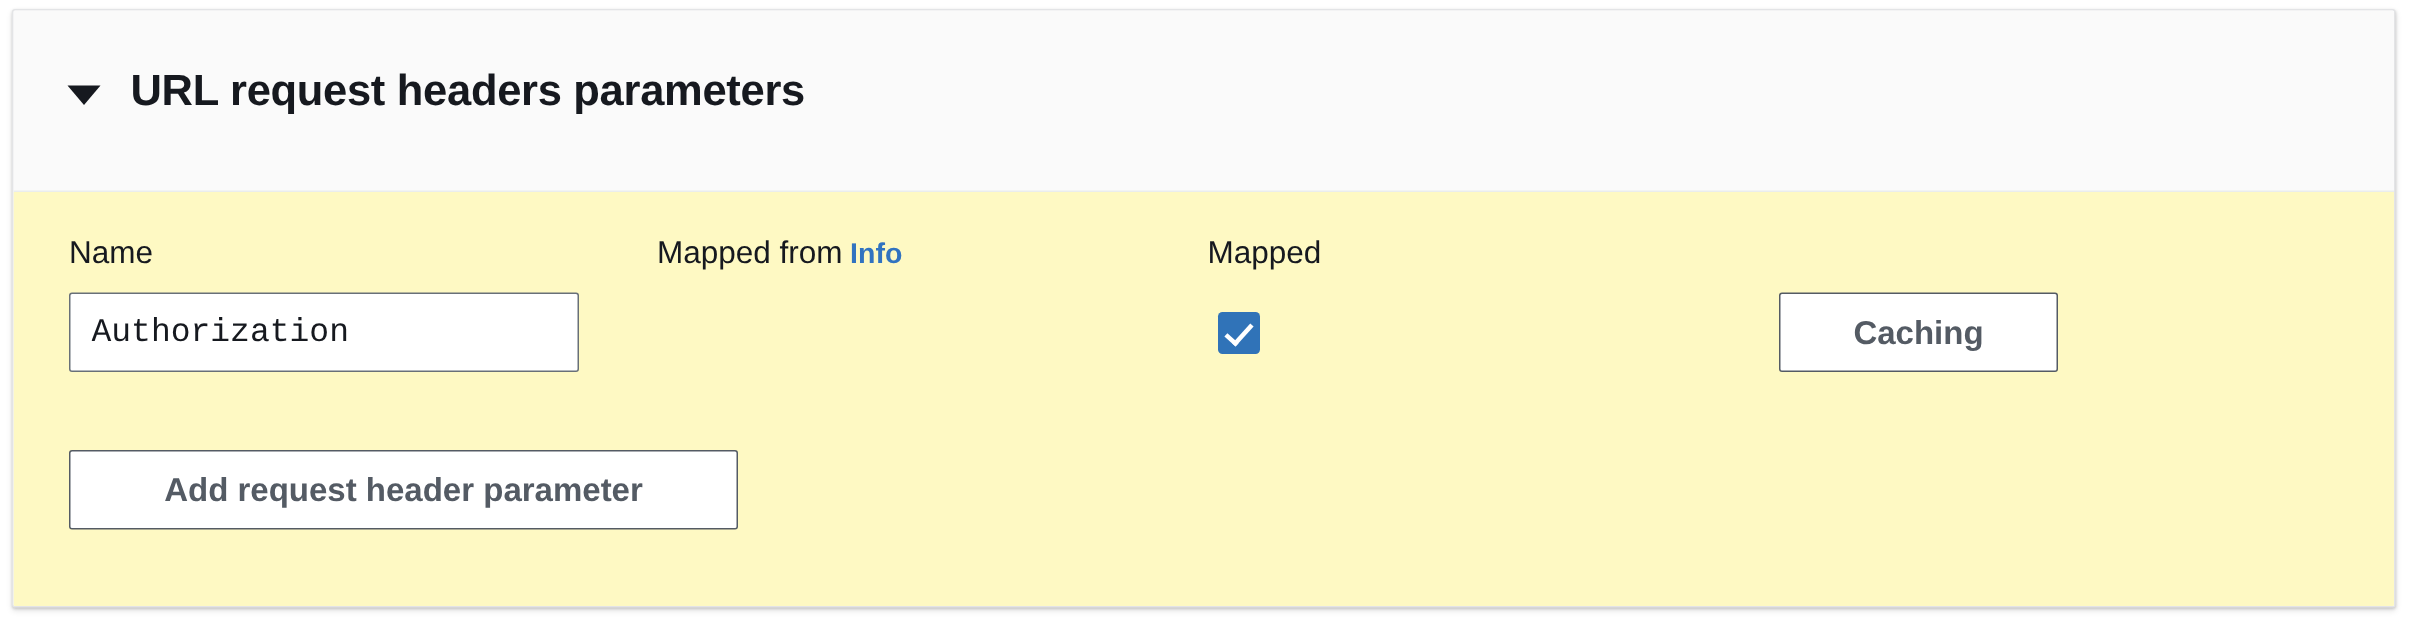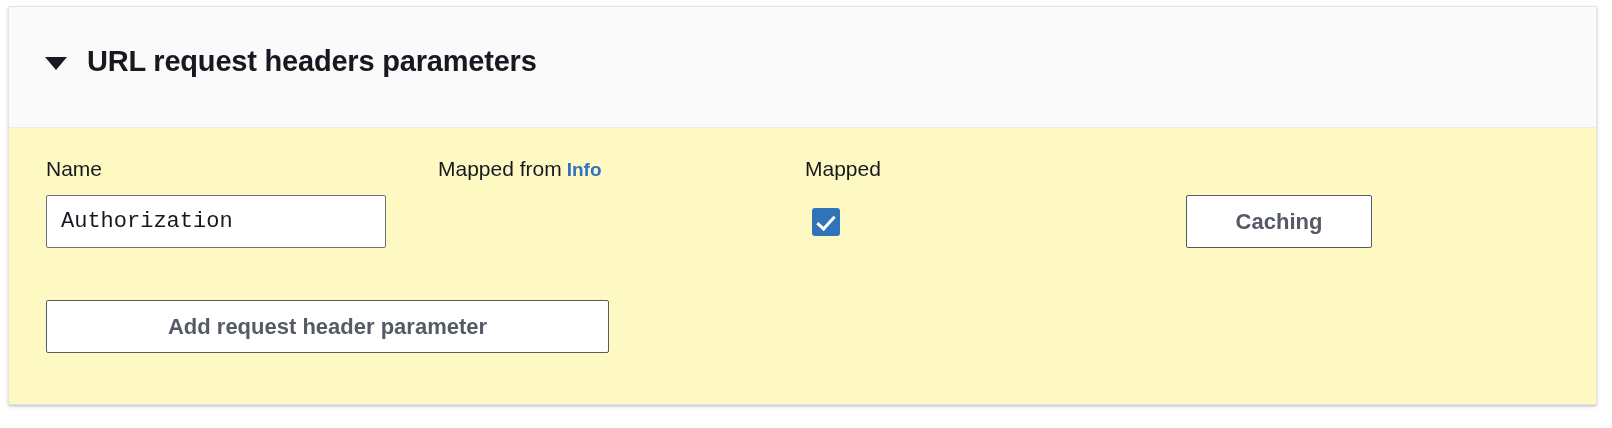--- a/index.html
+++ b/index.html
@@ -168,21 +168,21 @@
     font-weight: bold;
     cursor: pointer;
     padding: 0 24px;
     white-space: nowrap;
   }
   .btn-remove { width: 186px; }
   .btn-add {
     position: absolute;
     left: 37px;
     top: 172px;
-    width: 563px;
+    width: 446px;
   }
 </style>
 </head>
 <body>
 
 <div class="page">
 
   <section class="panel">
 
     <div class="panel-header">

